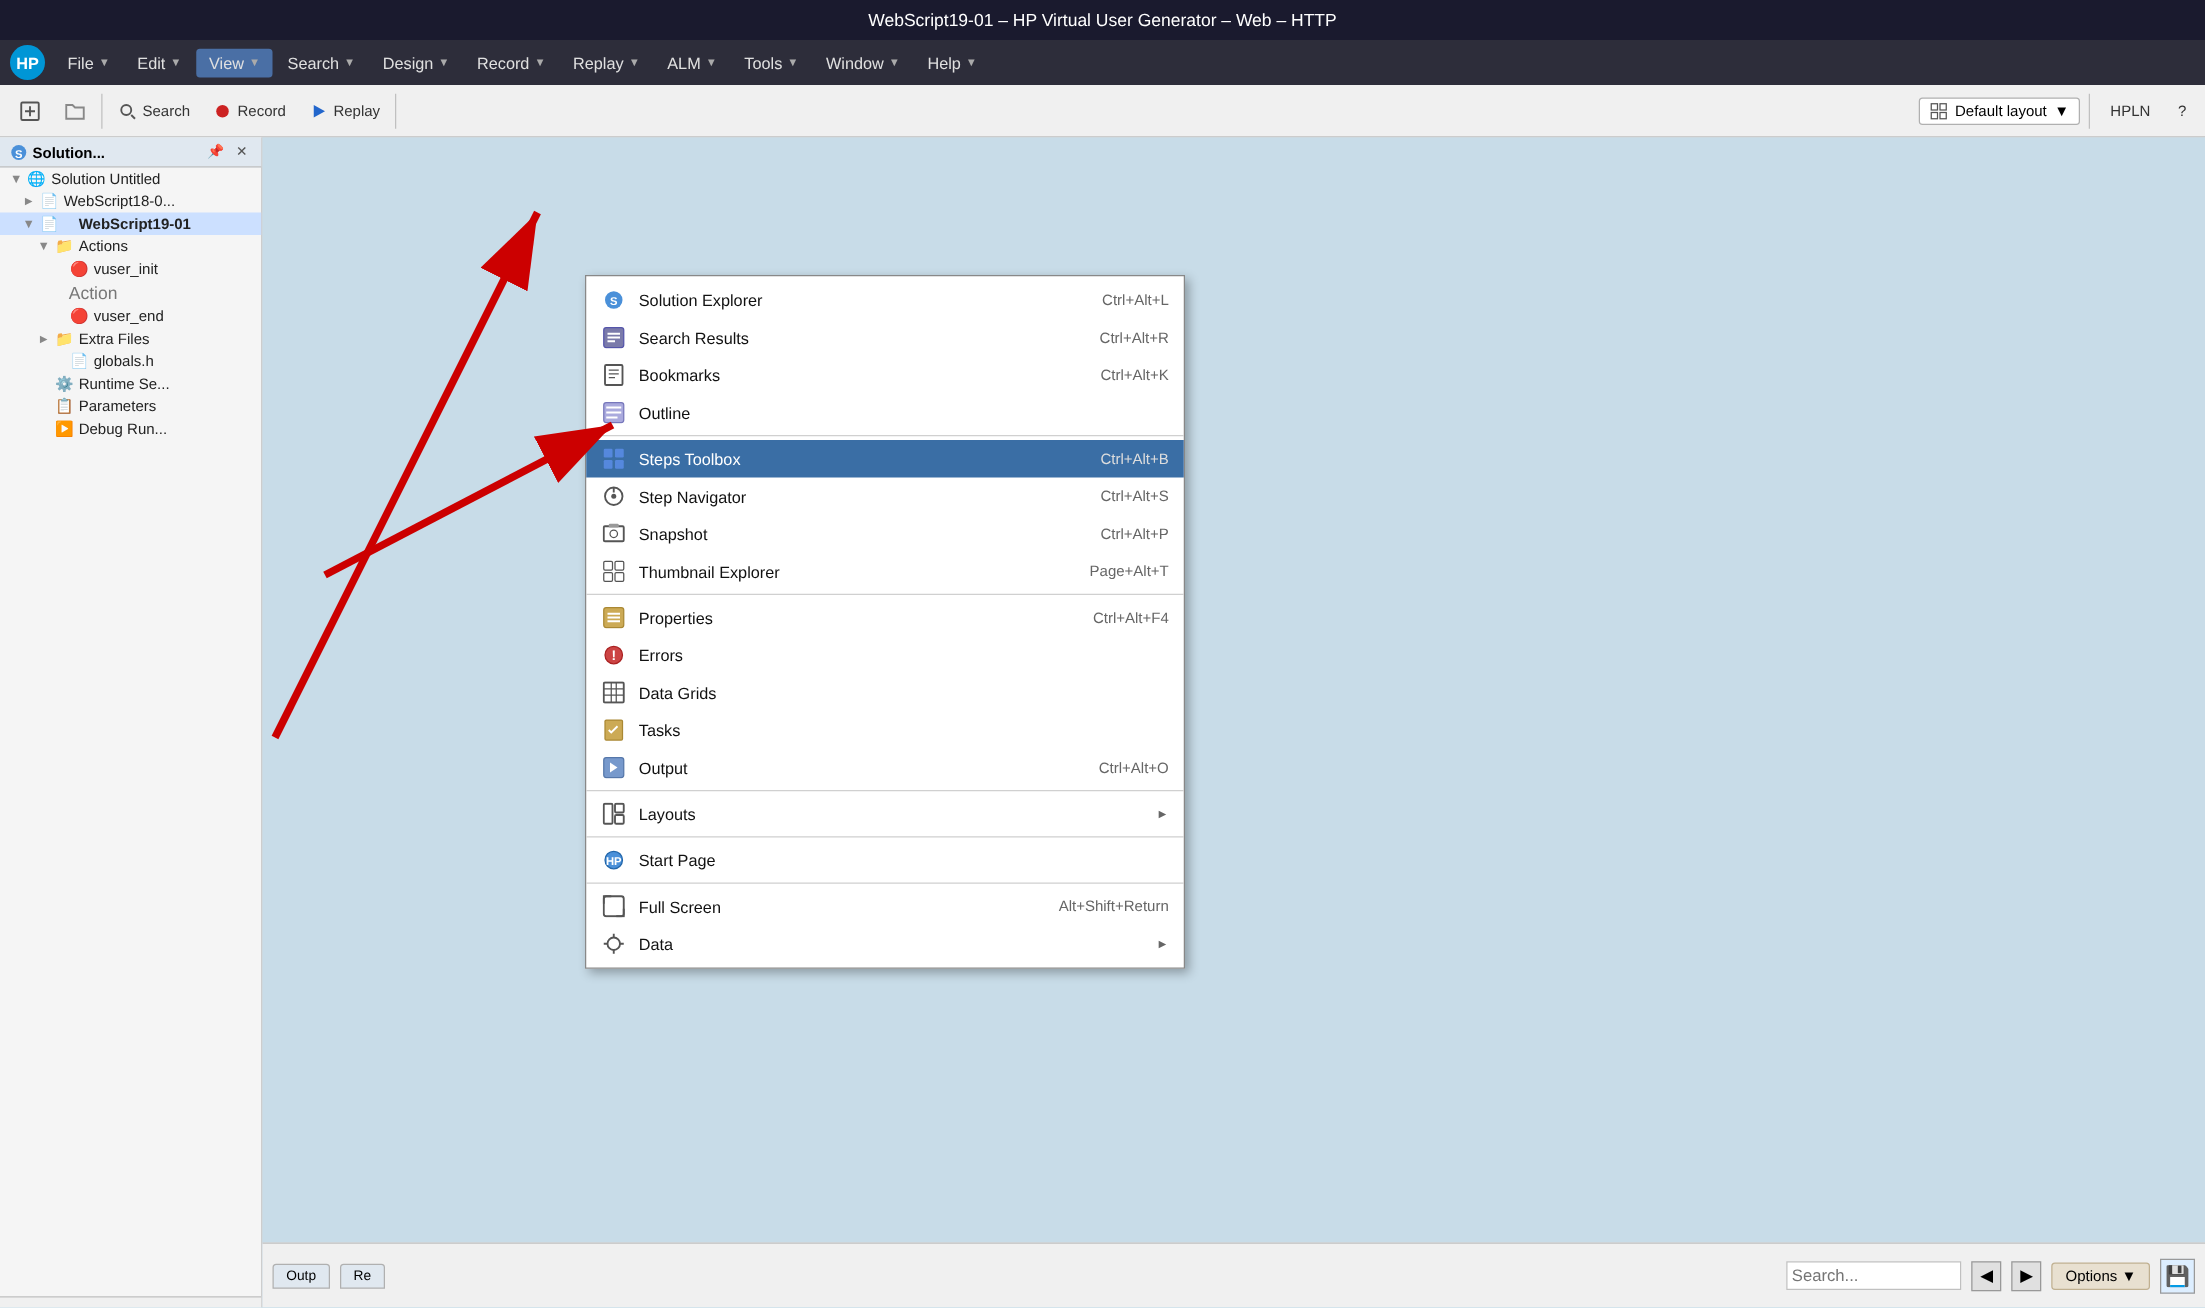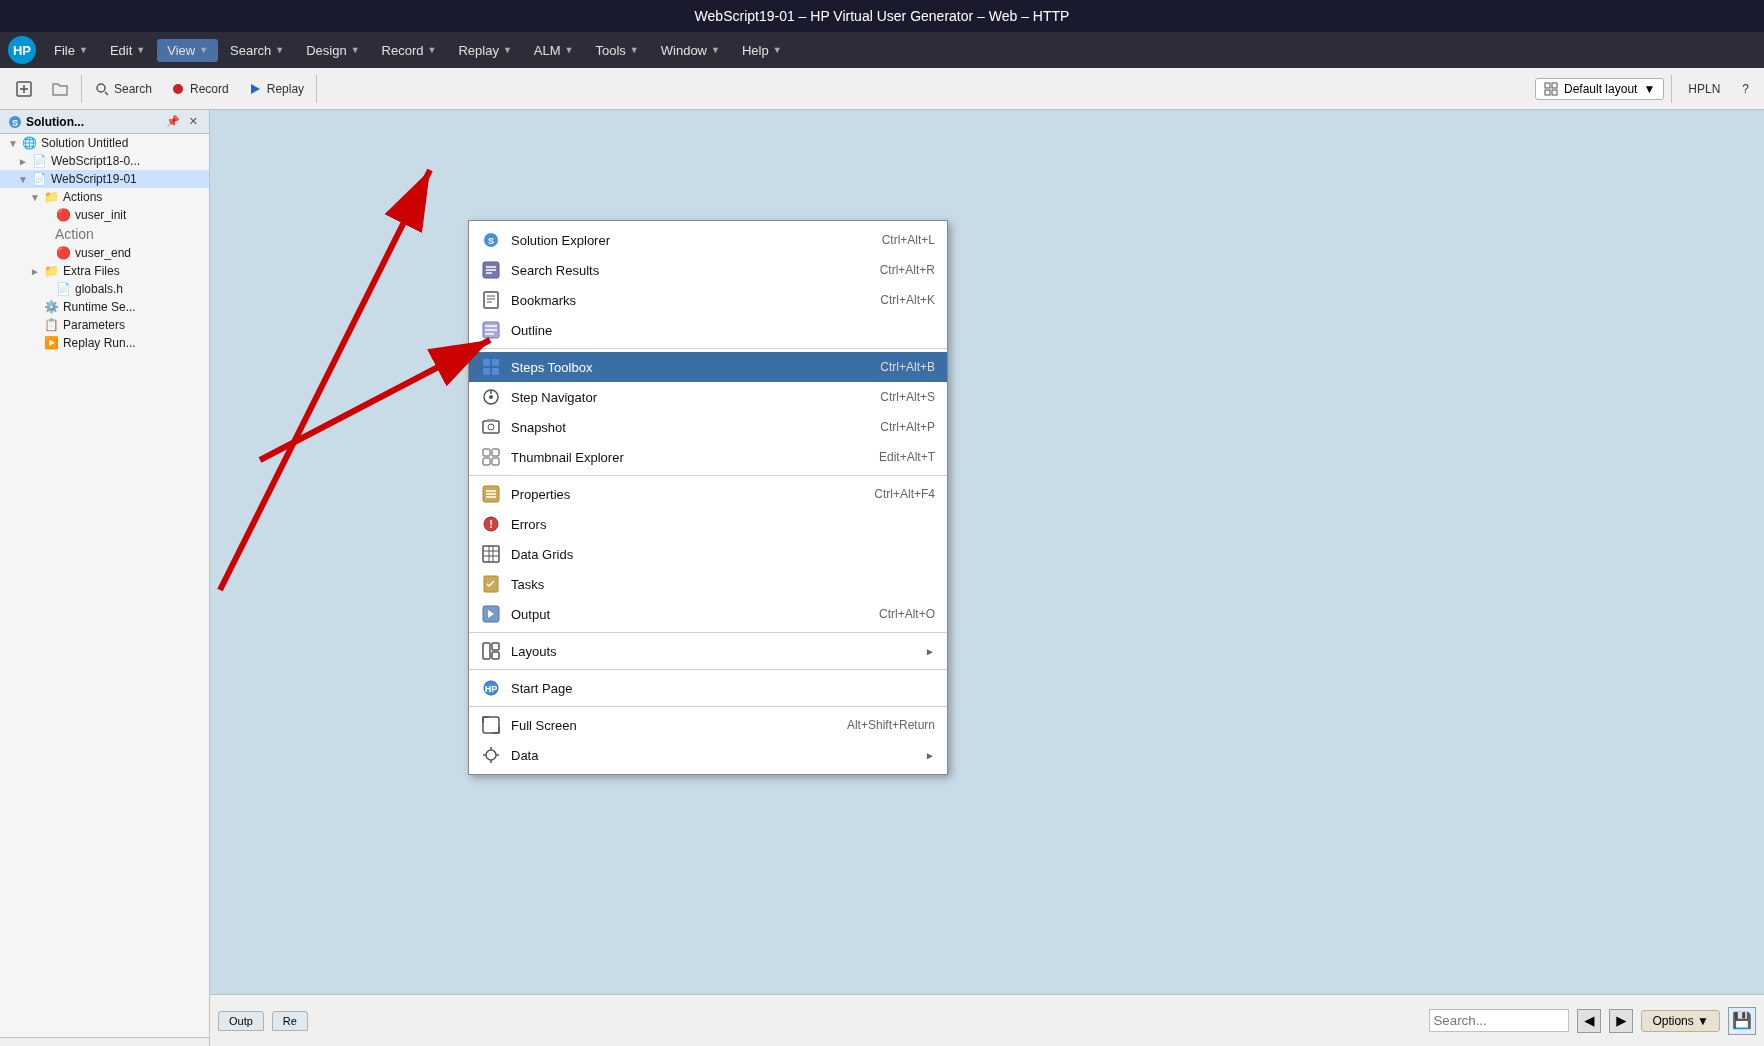--- a/index.html
+++ b/index.html
@@ -363,21 +363,21 @@
         <span>Solution Untitled</span>
       </div>
       <div class="tree-item indent-1">
         <span class="tree-expand">►</span>
         <span class="icon">📄</span>
         <span>WebScript18-0...</span>
       </div>
       <div class="tree-item indent-1 selected">
         <span class="tree-expand">▼</span>
         <span class="icon">📄</span>
-        <span style="font-weight:normal;">WebScript19-01</span>
+        <span style="font-weight:bold;margin-left:12px;">WebScript19-01</span>
       </div>
       <div class="tree-item indent-2">
         <span class="tree-expand">▼</span>
         <span class="icon">📁</span>
         <span>Actions</span>
       </div>
       <div class="tree-item indent-3">
         <span class="tree-expand"> </span>
         <span class="icon" style="color:#cc3333;">🔴</span>
         <span>vuser_init</span>
@@ -406,21 +406,21 @@
         <span>Runtime Se...</span>
       </div>
       <div class="tree-item indent-2">
         <span class="tree-expand"> </span>
         <span class="icon">📋</span>
         <span>Parameters</span>
       </div>
       <div class="tree-item indent-2">
         <span class="tree-expand"> </span>
         <span class="icon">▶️</span>
-        <span>Replay Run...</span>
+        <span>Debug Run...</span>
       </div>
     </div>
     <div style="flex:1"></div>
     <div class="bottom-panel">
       <span></span>
     </div>
   </div>
 
   <div class="center-area">
 
@@ -518,21 +518,21 @@
       <div class="menu-item">
         <span class="item-icon">
           <svg width="18" height="18" viewBox="0 0 18 18">
               <rect x="1" y="1" width="7" height="7" rx="1" fill="none" stroke="#555" stroke-width="1"></rect>
               <rect x="10" y="1" width="7" height="7" rx="1" fill="none" stroke="#555" stroke-width="1"></rect>
               <rect x="1" y="10" width="7" height="7" rx="1" fill="none" stroke="#555" stroke-width="1"></rect>
               <rect x="10" y="10" width="7" height="7" rx="1" fill="none" stroke="#555" stroke-width="1"></rect>
             </svg>
         </span>
         <span class="item-label">Thumbnail Explorer</span>
-        <span class="item-shortcut">Edit+Alt+T</span>
+        <span class="item-shortcut">Page+Alt+T</span>
       </div>
 
       <div class="menu-separator"></div>
 
       <div class="menu-item">
         <span class="item-icon">
           <svg width="18" height="18" viewBox="0 0 18 18">
               <rect x="1" y="1" width="16" height="16" rx="2" fill="#ccaa55" stroke="#aa8833" stroke-width="1"></rect>
               <line x1="4" y1="6" x2="14" y2="6" stroke="white" stroke-width="1.5"></line>
               <line x1="4" y1="9" x2="14" y2="9" stroke="white" stroke-width="1.5"></line>

